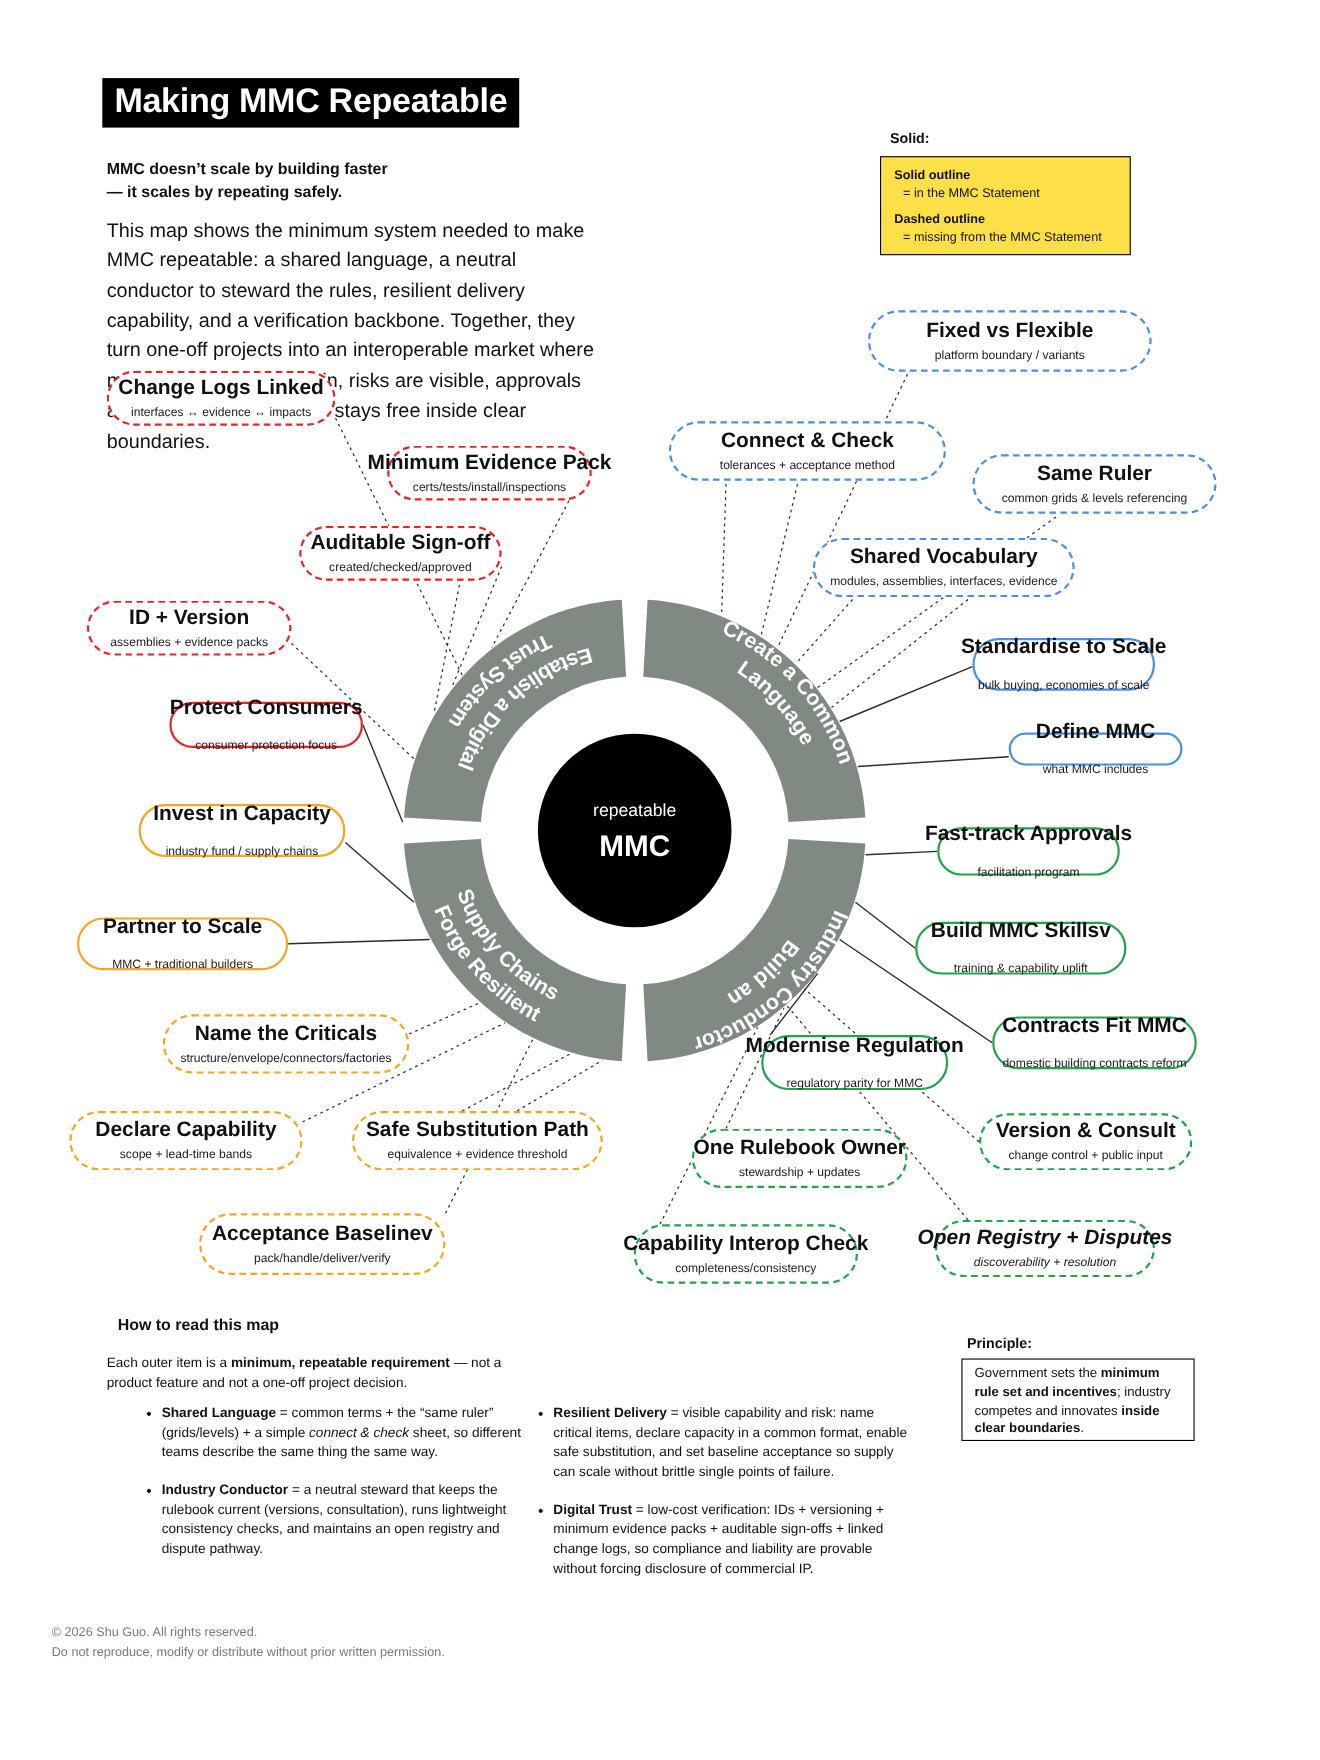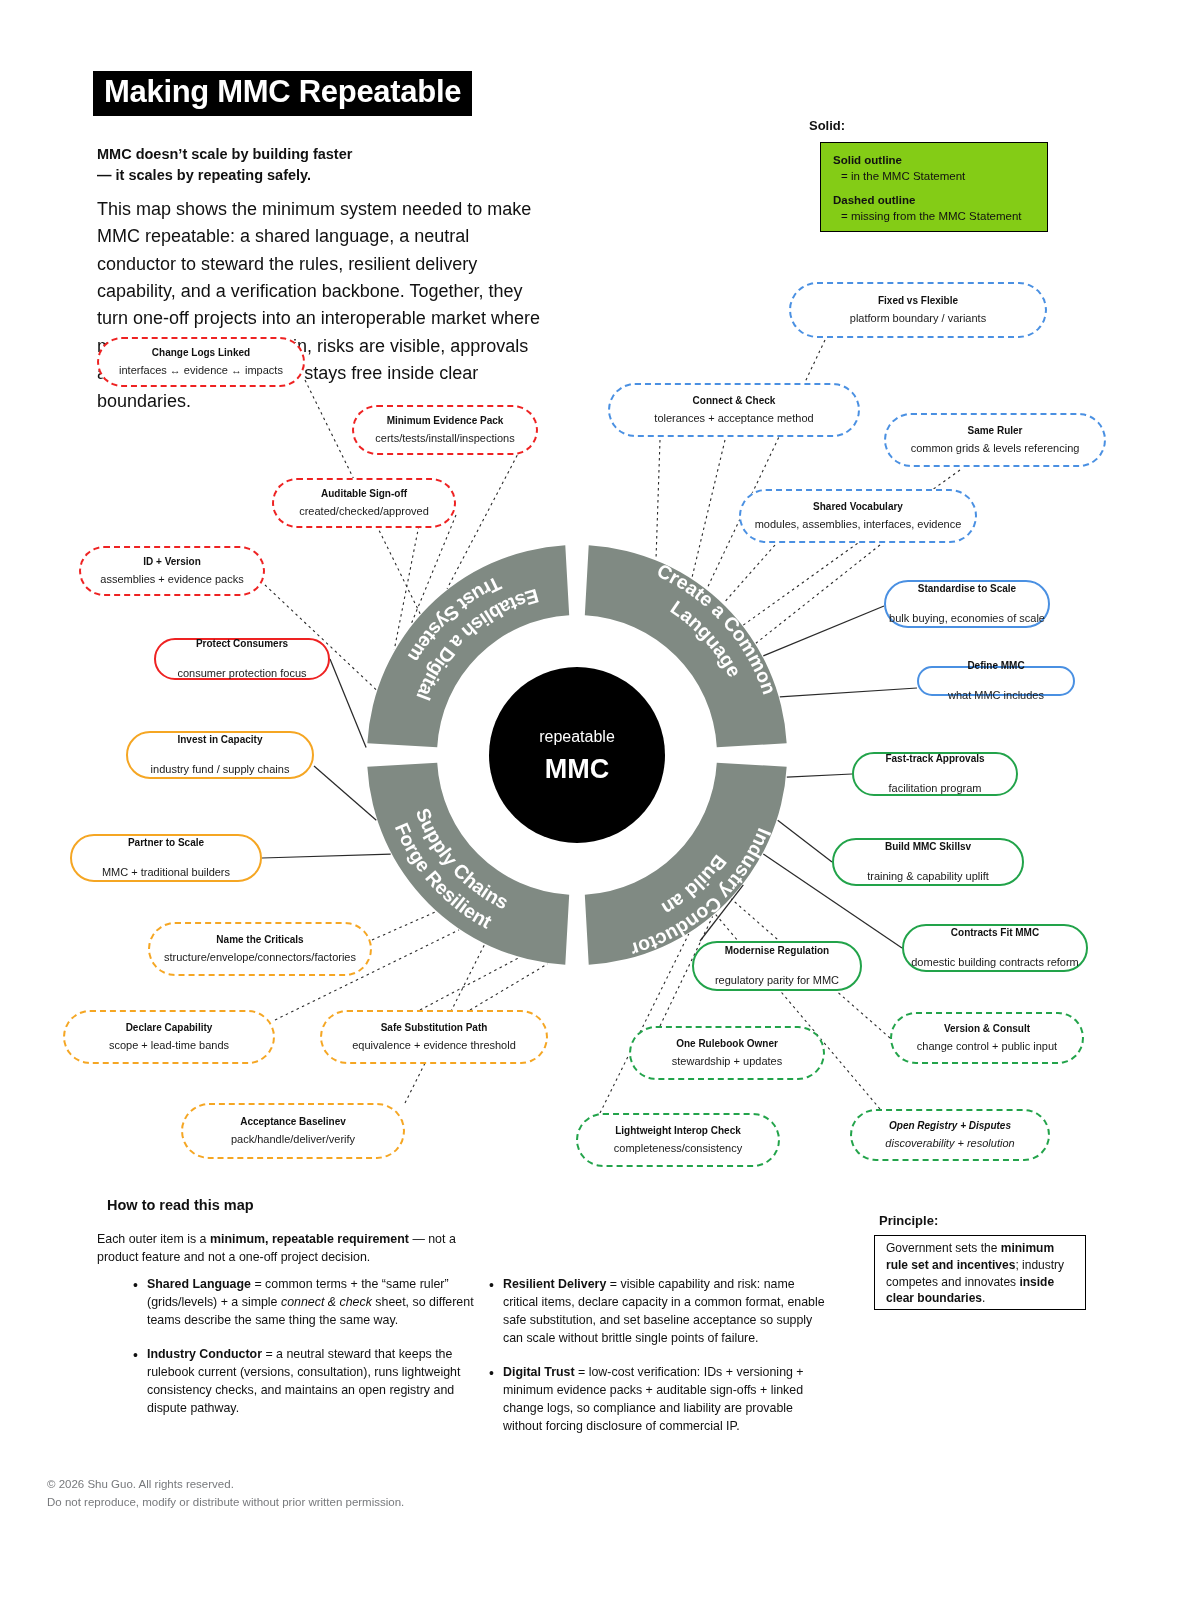--- a/index.html
+++ b/index.html
@@ -32,22 +32,22 @@
     position:absolute;left:97px;top:196px;width:452px;
     font-size:18px;line-height:1.52;color:#111;
   }
 
   
   .legend-label{
     position:absolute;left:809px;top:118px;
     font-size:13px;font-weight:bold;
   }
   .legend-box{
-    position:absolute;left:820px;top:142px;width:228px;height:90px;
-    border:1.4px solid #000;background:#84cc16;
+    position:absolute;left:800px;top:142px;width:228px;height:90px;
+    border:1.4px solid #000;background:#fde047;
     box-sizing:border-box;
     padding:10px 12px 0 12px;
   }
   .legend-row{font-size:11.5px;line-height:1.35;margin-bottom:9px;}
   .legend-row b{font-weight:bold;}
   .legend-row span{display:block;padding-left:8px;}
 
   
   #canvas{position:absolute;left:0;top:0;width:1200px;height:1600px;}
 
@@ -55,21 +55,21 @@
   .node{
     position:absolute;
     box-sizing:border-box;
     background:#fff;
     border-radius:999px;
     display:flex;flex-direction:column;
     align-items:center;justify-content:center;
     text-align:center;
     padding:7px 14px;
   }
-  .node .n-title{font-size:10px;font-weight:bold;line-height:1.25;white-space:nowrap;}
+  .node .n-title{font-size:19px;font-weight:bold;line-height:1.25;white-space:nowrap;}
   .node .n-sub{font-size:11px;line-height:1.3;color:#1a1a1a;margin-top:3px;white-space:nowrap;}
 
   .solid{border-style:solid;border-width:2px;gap:12px;}
   .dashed{border-style:dashed;border-width:2.4px;}
 
   
   .howto-title{position:absolute;left:107px;top:1197px;font-size:14.5px;font-weight:bold;}
   .howto-lead{position:absolute;left:97px;top:1231px;width:360px;font-size:12.4px;line-height:1.45;}
   .bullets{position:absolute;width:352px;font-size:12.4px;line-height:1.45;margin:0;padding:0;list-style:none;}
   .bullets li{position:relative;padding-left:16px;margin-bottom:16px;}
@@ -214,21 +214,21 @@
   </div>
       <div class="node dashed" style="left:629px;top:1026px;width:196px;height:54px;border-color:#22a34a;">
     <div class="n-title">One Rulebook Owner</div>
     <div class="n-sub">stewardship + updates</div>
   </div>
       <div class="node dashed" style="left:850px;top:1109px;width:200px;height:52px;border-color:#22a34a;font-style:italic;">
     <div class="n-title">Open Registry + Disputes</div>
     <div class="n-sub">discoverability + resolution</div>
   </div>
       <div class="node dashed" style="left:576px;top:1113px;width:204px;height:54px;border-color:#22a34a;">
-    <div class="n-title">Lightweight Interop Check</div>
+    <div class="n-title">Capability Interop Check</div>
     <div class="n-sub">completeness/consistency</div>
   </div>
       <div class="node dashed" style="left:181px;top:1103px;width:224px;height:56px;border-color:#f5a623;">
     <div class="n-title">Acceptance Baselinev</div>
     <div class="n-sub">pack/handle/deliver/verify</div>
   </div>
       <div class="node dashed" style="left:320px;top:1010px;width:228px;height:54px;border-color:#f5a623;">
     <div class="n-title">Safe Substitution Path</div>
     <div class="n-sub">equivalence + evidence threshold</div>
   </div>

